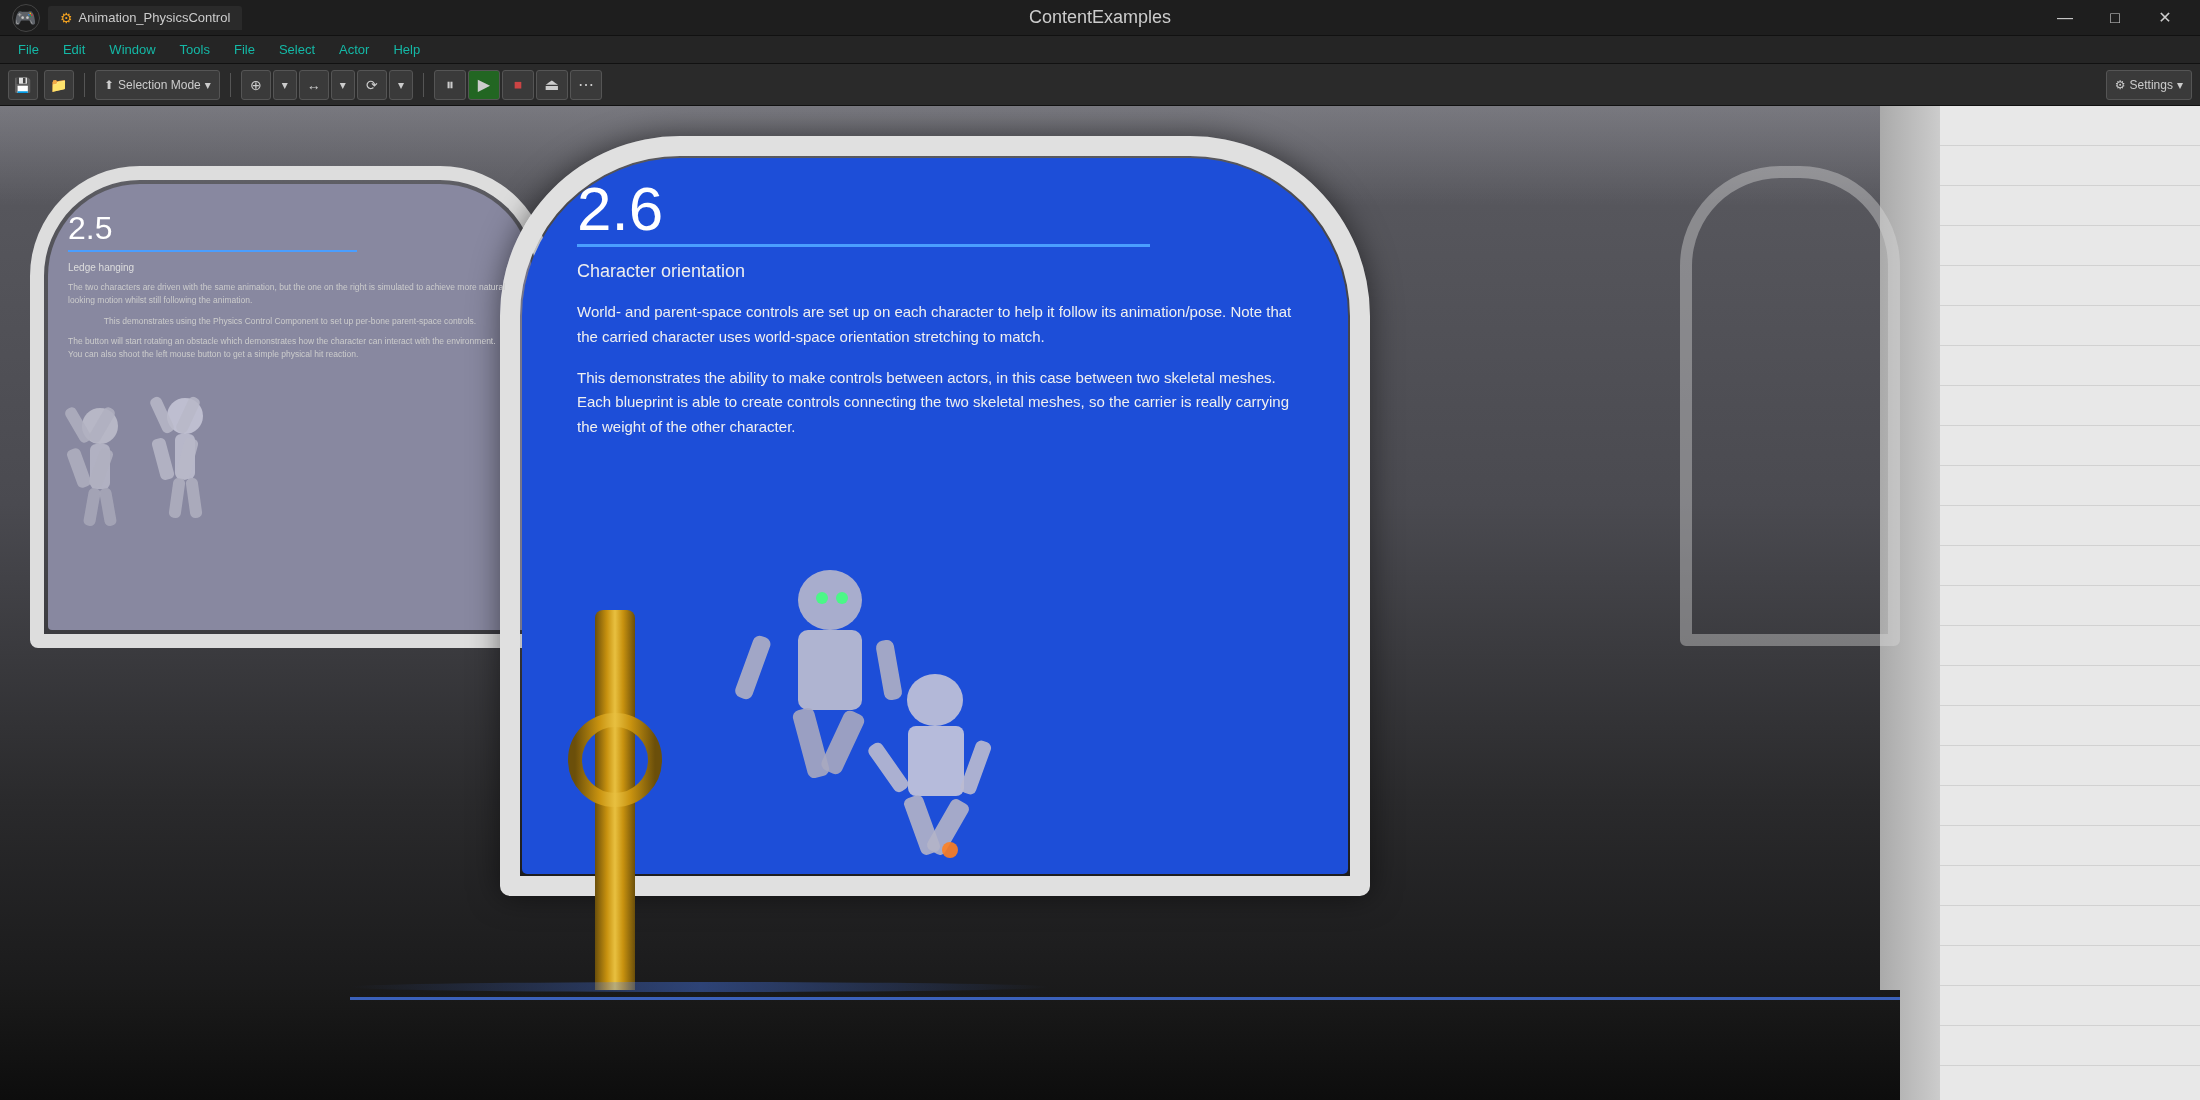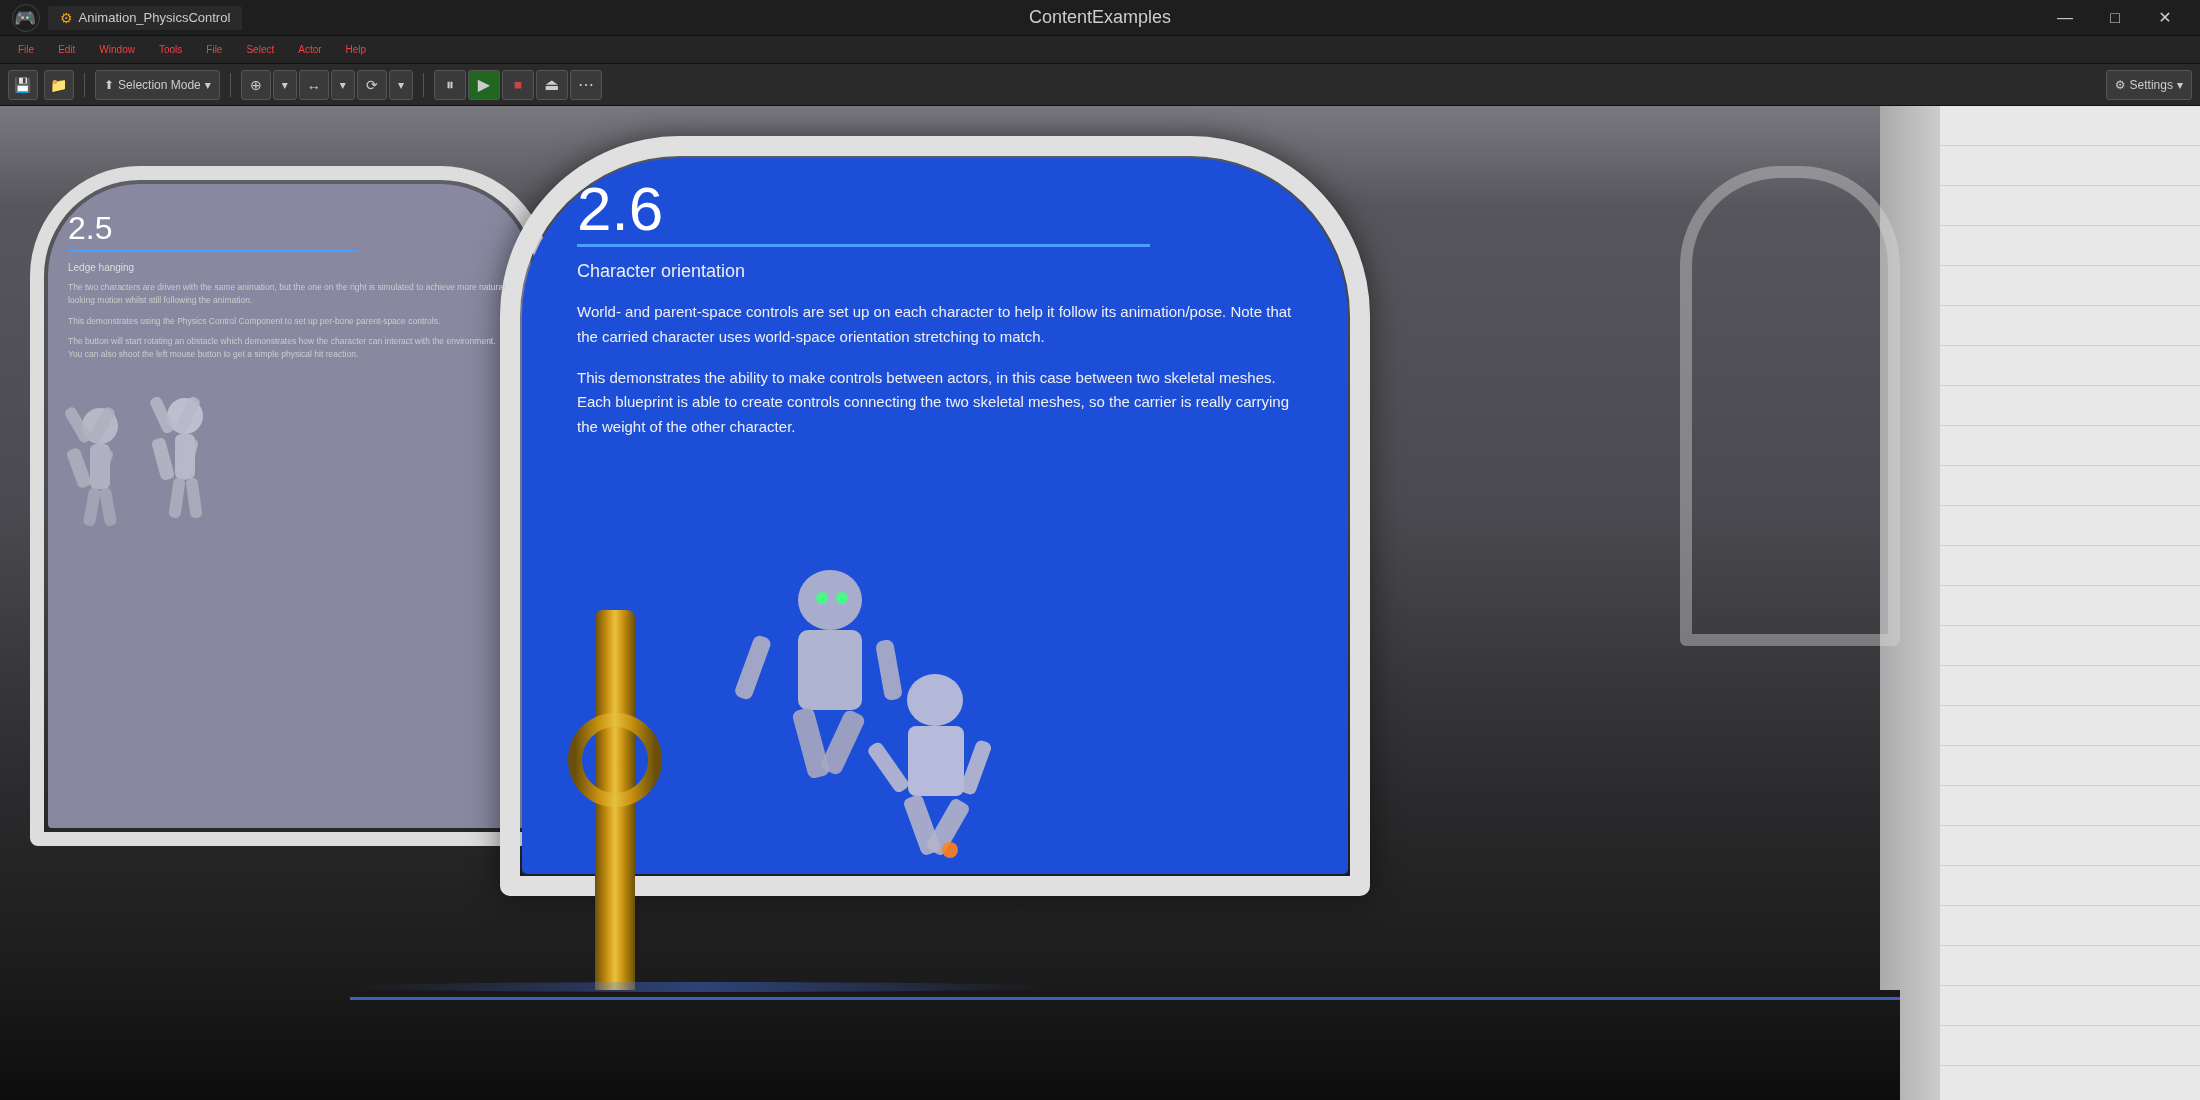--- a/index.html
+++ b/index.html
@@ -83,22 +83,22 @@
       width: 100%;
       height: 28px;
       background: #252525;
       display: flex;
       align-items: center;
       padding: 0 8px;
       gap: 4px;
       border-bottom: 1px solid #111;
     }
     .menu-item {
-      color: #ef4444;
-      font-size: 10px;
+      color: #14b8a6;
+      font-size: 13px;
       padding: 2px 10px;
       cursor: pointer;
       border-radius: 3px;
     }
 
     
     #toolbar {
       width: 100%;
       height: 42px;
       background: #2a2a2a;
@@ -175,21 +175,21 @@
       overflow: hidden;
       background: #1a1a1a;
     }
 
     
     .arch-left {
       position: absolute;
       left: 30px;
       top: 60px;
       width: 520px;
-      height: 680px;
+      height: 482px;
     }
 
     
     .right-wall {
       position: absolute;
       right: 0;
       top: 0;
       width: 320px;
       height: 100%;
       background: linear-gradient(90deg, #ccc 0%, #e8e8e8 40%, #f5f5f5 100%);
@@ -276,21 +276,21 @@
 
     <div style="position:absolute;inset:0;border:14px solid #ddd;border-radius:110px 110px 8px 8px;background:transparent;"></div>
 
     <div style="position:absolute;inset:18px;background:#8888a0;border-radius:92px 92px 4px 4px;overflow:hidden;">
 
       <div style="padding:28px 20px 20px;position:relative;z-index:2;">
         <div style="font-size:32px;color:#fff;font-weight:200;line-height:1;">2.5</div>
         <div style="height:2px;background:#4a9eff;width:65%;margin:6px 0 10px;"></div>
         <div style="font-size:10px;color:#ddd;">Ledge hanging</div>
         <div style="font-size:8.5px;color:#ccc;line-height:1.5;margin-bottom:8px;margin-top:8px;">The two characters are driven with the same animation, but the one on the right is simulated to achieve more natural looking motion whilst still following the animation.</div>
-        <div style="font-size:8.5px;color:#ccc;line-height:1.5;margin-bottom:8px;">This demonstrates using the Physics Control Component to set up per-bone parent-space controls.</div>
+        <div style="font-size:8.5px;color:#ccc;line-height:1.5;margin-bottom:8px;text-align:center;">This demonstrates using the Physics Control Component to set up per-bone parent-space controls.</div>
         <div style="font-size:8.5px;color:#ccc;line-height:1.5;">The button will start rotating an obstacle which demonstrates how the character can interact with the environment. You can also shoot the left mouse button to get a simple physical hit reaction.</div>
       </div>
     </div>
   </div>
 
   <svg style="position:absolute;left:40px;top:260px;width:200px;height:400px;" viewBox="0 0 200 400">
 
     <ellipse cx="60" cy="60" rx="18" ry="18" fill="#c0c0cc" opacity="0.85"></ellipse>
     <rect x="50" y="78" width="20" height="45" rx="6" fill="#b8b8c8" opacity="0.85"></rect>
     <rect x="32" y="82" width="14" height="40" rx="5" fill="#b0b0c0" opacity="0.85" transform="rotate(-20,39,102)"></rect>

